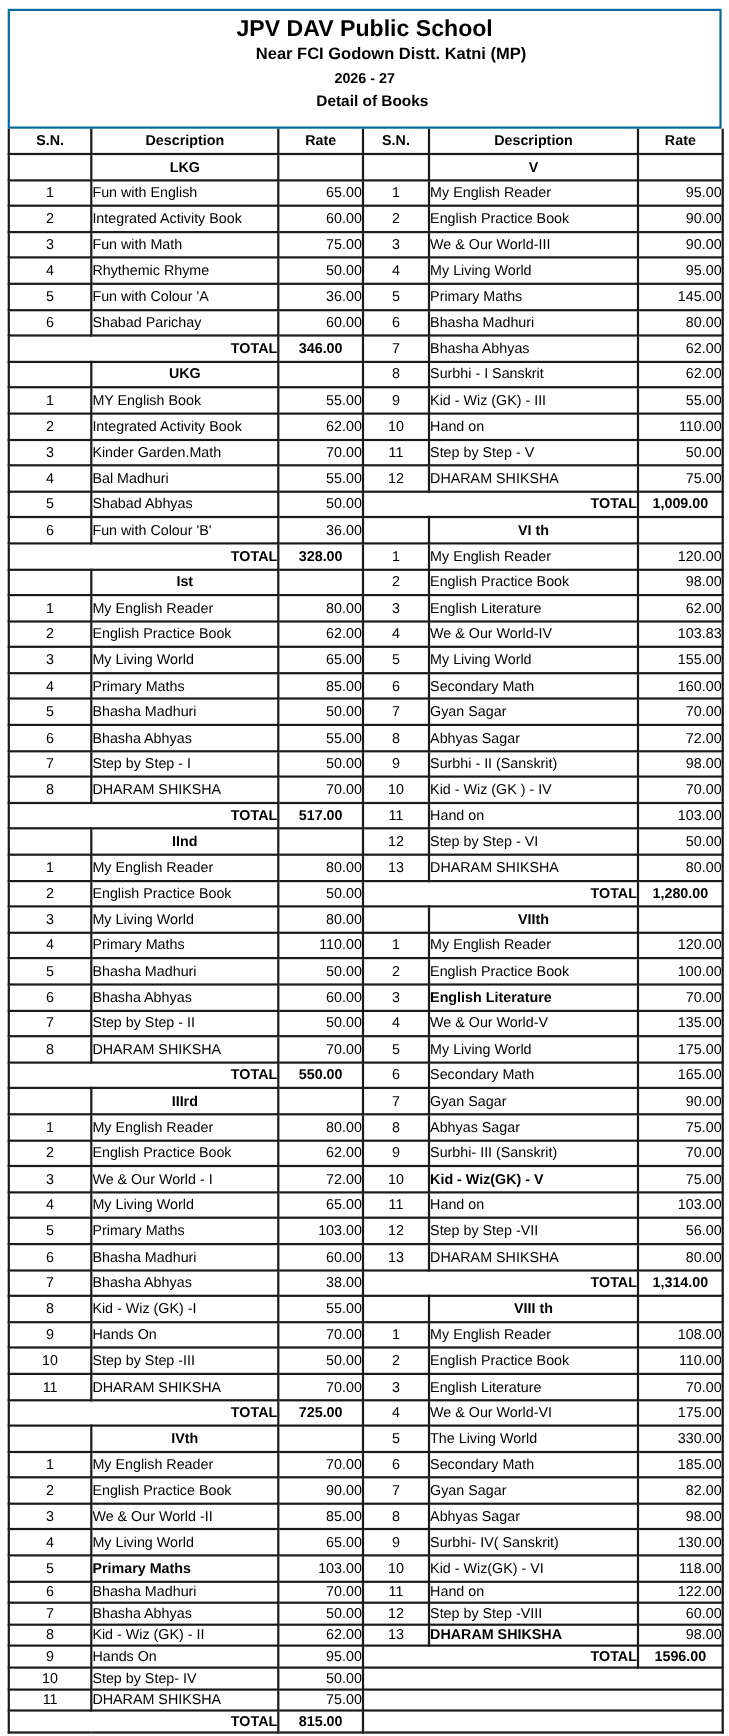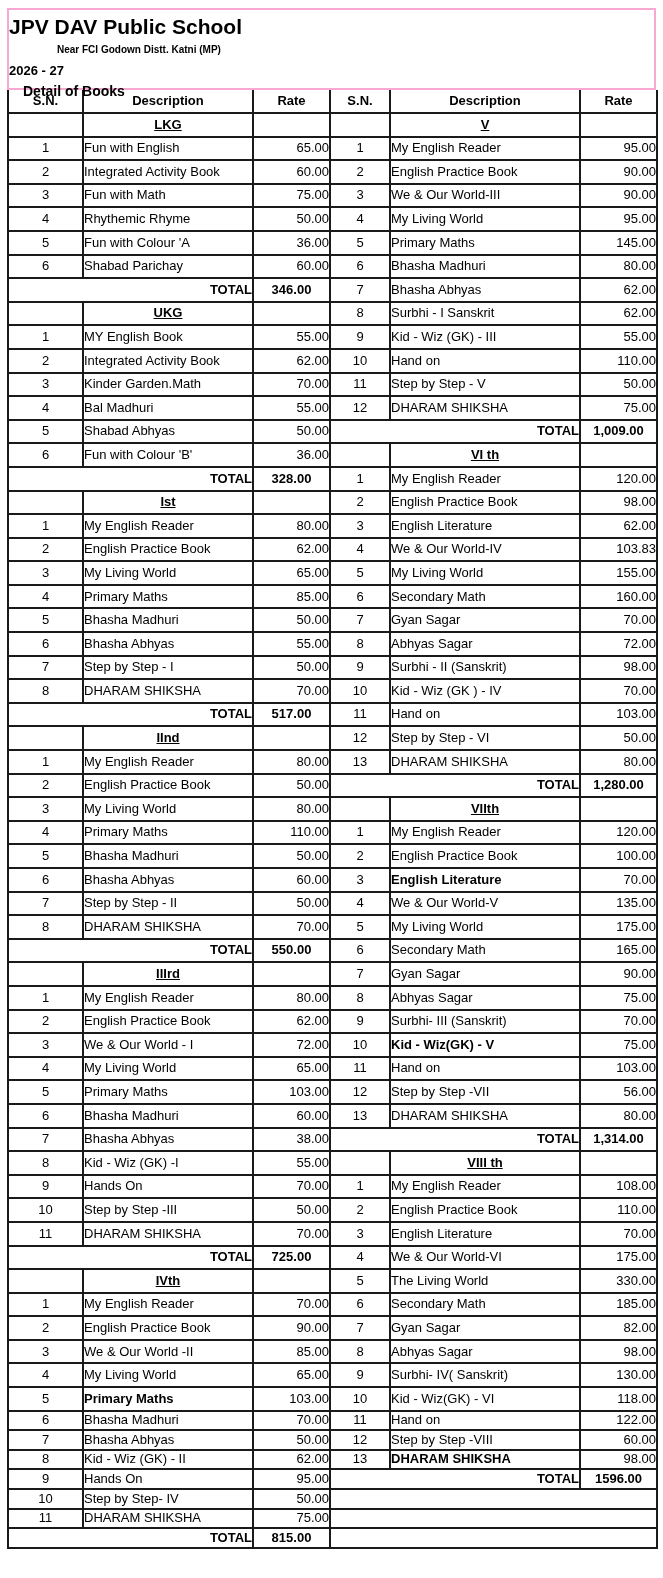--- a/index.html
+++ b/index.html
@@ -5,26 +5,26 @@
   html,body{margin:0;padding:0;background:#ffffff;}
   body{
     width:663px;height:1578px;overflow:hidden;position:relative;
     font-family:"Liberation Sans", sans-serif;color:#000;
     -webkit-font-smoothing:antialiased;
   }
   .sheet{position:absolute;top:8px;left:7px;width:649px;}
 
   
   .title-block{
-    box-sizing:border-box;width:649px;height:82px;
-    border:2px solid #f9a8d4;
-    padding-top:4px;
+    box-sizing:border-box;width:649px;height:109px;
+    border:2px solid #0369a1;
+    text-align:center;padding-top:4px;
   }
   .school-name{font-size:21px;font-weight:bold;line-height:26px;}
-  .school-address{font-size:10px;font-weight:bold;line-height:19px;padding-left:48px;}
+  .school-address{font-size:15px;font-weight:bold;line-height:19px;padding-left:48px;}
   .session{font-size:13px;font-weight:bold;margin-top:4px;line-height:16px;}
   .doc-title{font-size:14px;font-weight:bold;margin-top:4px;line-height:17px;padding-left:14px;}
 
   
   table.books{
     border-collapse:collapse;table-layout:fixed;width:649px;
   }
   table.books th, table.books td{
     border:2px solid #1a1a1a;
     font-size:13px;line-height:1.1;
@@ -33,21 +33,21 @@
   }
   table.books th{
     height:22px;font-weight:bold;text-align:center;border-top:none;
   }
   table.books td{height:21.6px;}
   tr.short td{height:17.6px;}
 
   td.sn{text-align:center;}
   td.desc{text-align:left;padding-left:5px;}
   td.rate{text-align:right;padding-right:7px;}
-  td.sec{text-align:center;font-weight:bold;text-decoration:underline;}
+  td.sec{text-align:center;font-weight:bold;}
   td.tlabel{text-align:right;font-weight:bold;border-right:none;}
   td.tamt{text-align:center;font-weight:bold;border-left:none;padding-right:7px;}
   td.bold{font-weight:bold;}
   td.void{border:none;background:#ffffff;}
 </style>
 </head>
 <body>
 
 <div class="sheet">
 

